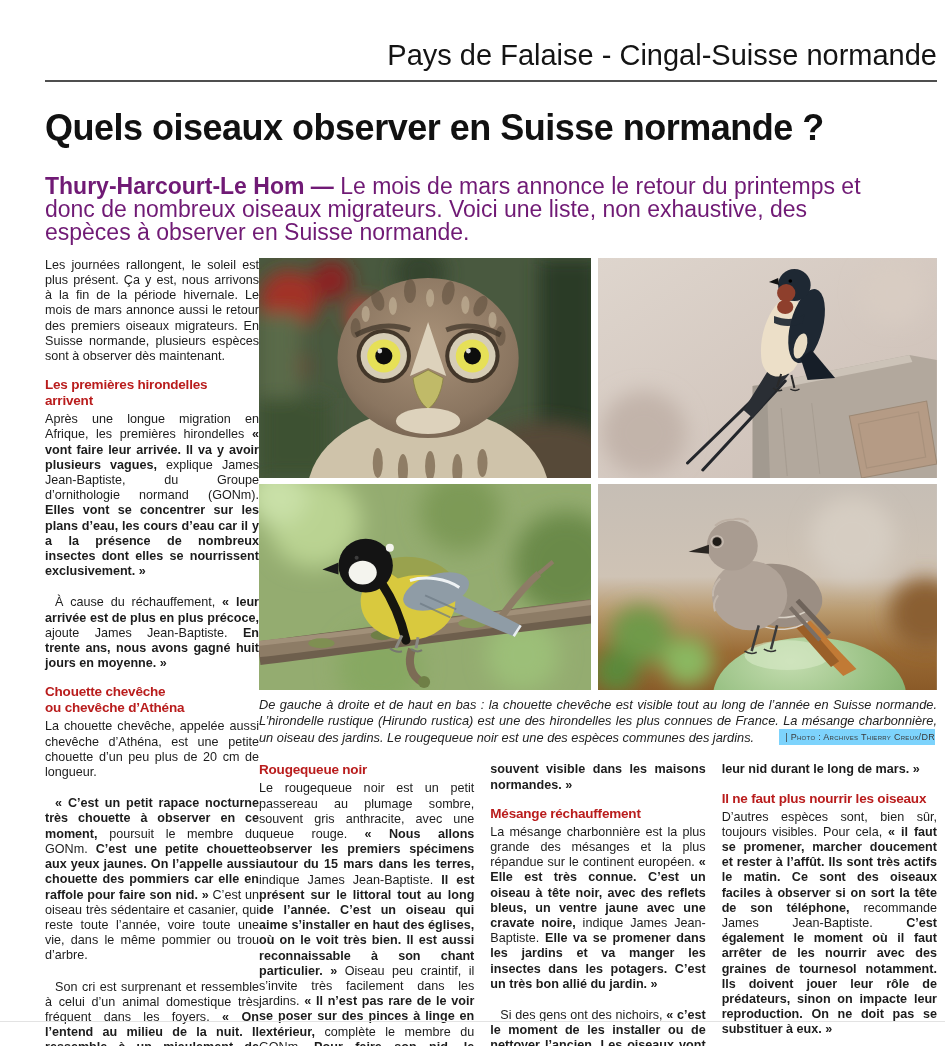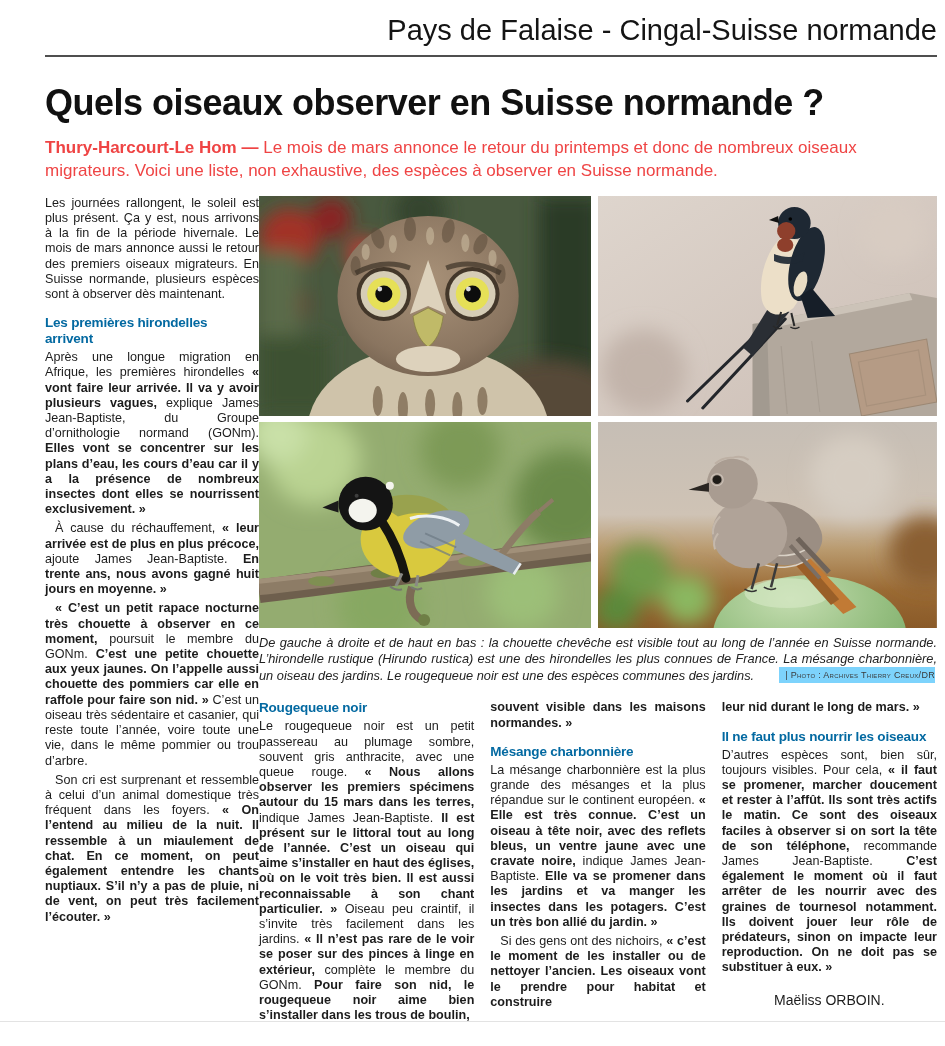--- a/index.html
+++ b/index.html
@@ -8,55 +8,55 @@
     width:945px;height:1046px;
     background:#fff;
     overflow:hidden;
     font-family:"Liberation Sans","DejaVu Sans",sans-serif;
     color:#1c1c1c;
     box-sizing:border-box;
     padding:0 8px 0 45px;
   }
   
   .masthead{
-    height:57px;
+    height:82px;
     display:flex;align-items:flex-end;justify-content:flex-end;
     border-bottom:2px solid #4f4f4f;
     box-sizing:border-box;
     padding-bottom:10px;
   }
   .masthead-title{
     font-size:29px;line-height:1;color:#141414;letter-spacing:0;
   }
   
   .headline{
     margin:27px 0 12px 0;
     font-size:36px;line-height:1.05;font-weight:bold;letter-spacing:-0.5px;color:#111;
   }
   .lead{
-    margin:14px 0 0 0;max-width:830px;
-    font-size:17px;line-height:23px;color:#ef4444;
+    margin:28px 0 0 0;max-width:830px;
+    font-size:23px;line-height:23px;color:#701a75;
   }
   .lead-loc{font-weight:bold;}
   
   .main{margin-top:14px;display:flex;align-items:flex-start;}
   .col-left{width:214px;flex:0 0 214px;}
   .col-right{flex:1 1 auto;min-width:0;}
   
   .para{
     margin:0;
     font-size:12.6px;line-height:15.2px;
     text-align:justify;
   }
-  .para + .para{margin-top:4px;}
+  .para + .para{margin-top:16px;}
   .indent{text-indent:10px;}
   .run-b{font-weight:bold;}
   .subhead{
     margin:13px 0 3px 0;
-    font-size:13.5px;line-height:16px;font-weight:bold;color:#0369a1;
+    font-size:13.5px;line-height:16px;font-weight:bold;color:#b91c1c;
     letter-spacing:-0.2px;
     white-space:pre;
   }
   .col-left > :first-child,.bcol > :first-child{margin-top:0;}
   
   .photo-grid{
     display:grid;
     grid-template-columns:1fr 1.02fr;
     grid-template-rows:220px 206px;
     gap:6px 7px;
@@ -107,20 +107,23 @@
   <p class="lead"><strong class="lead-loc">Thury-Harcourt-Le Hom —</strong><span> Le mois de mars annonce le retour du printemps et donc de nombreux oiseaux migrateurs. Voici une liste, non exhaustive, des espèces à observer en Suisse normande.</span></p>
 
   <div class="main">
 
     <div class="col-left">
       <p class="para"><span class="run-n">Les journées rallongent, le soleil est plus présent. Ça y est, nous arrivons à la fin de la période hivernale. Le mois de mars annonce aussi le retour des premiers oiseaux migrateurs. En Suisse normande, plusieurs espèces sont à observer dès maintenant.</span></p>
       <h3 class="subhead">Les premières hirondelles
 arrivent</h3>
       <p class="para"><span class="run-n">Après une longue migration en Afrique, les premières hirondelles </span><span class="run-b">« vont faire leur arrivée. Il va y avoir plusieurs vagues, </span><span class="run-n">explique James Jean-Baptiste, du Groupe d’ornithologie normand (GONm). </span><span class="run-b">Elles vont se concentrer sur les plans d’eau, les cours d’eau car il y a la présence de nombreux insectes dont elles se nourrissent exclusivement. »</span></p>
       <p class="para indent"><span class="run-n">À cause du réchauffement, </span><span class="run-b">« leur arrivée est de plus en plus précoce, </span><span class="run-n">ajoute James Jean-Baptiste. </span><span class="run-b">En trente ans, nous avons gagné huit jours en moyenne. »</span></p>
+      <h3 class="subhead">Chouette chevêche
+ou chevêche d’Athéna</h3>
+      <p class="para"><span class="run-n">La chouette chevêche, appelée aussi chevêche d’Athéna, est une petite chouette d’un peu plus de 20 cm de longueur.</span></p>
       <p class="para indent"><span class="run-b">« C’est un petit rapace nocturne très chouette à observer en ce moment, </span><span class="run-n">poursuit le membre du GONm. </span><span class="run-b">C’est une petite chouette aux yeux jaunes. On l’appelle aussi chouette des pommiers car elle en raffole pour faire son nid. » </span><span class="run-n">C’est un oiseau très sédentaire et casanier, qui reste toute l’année, voire toute une vie, dans le même pommier ou trou d’arbre.</span></p>
       <p class="para indent"><span class="run-n">Son cri est surprenant et ressemble à celui d’un animal domestique très fréquent dans les foyers. </span><span class="run-b">« On l’entend au milieu de la nuit. Il ressemble à un miaulement de chat. En ce moment, on peut également entendre les chants nuptiaux. S’il n’y a pas de pluie, ni de vent, on peut très facilement l’écouter. »</span></p>
     </div>
 
     <div class="col-right">
 
       <div class="photo-grid">
 
         <figure class="photo" aria-label="chouette chevêche">
           <svg viewBox="0 0 330 220" preserveAspectRatio="none">
@@ -338,21 +341,21 @@
         <span class="credit">| Photo : Archives Thierry Creux/DR</span>
       </div>
 
       <div class="bottom-cols">
         <div class="bcol">
           <h3 class="subhead">Rougequeue noir</h3>
           <p class="para"><span class="run-n">Le rougequeue noir est un petit passereau au plumage sombre, souvent gris anthracite, avec une queue rouge. </span><span class="run-b">« Nous allons observer les premiers spécimens autour du 15 mars dans les terres, </span><span class="run-n">indique James Jean-Baptiste. </span><span class="run-b">Il est présent sur le littoral tout au long de l’année. C’est un oiseau qui aime s’installer en haut des églises, où on le voit très bien. Il est aussi reconnaissable à son chant particulier. » </span><span class="run-n">Oiseau peu craintif, il s’invite très facilement dans les jardins. </span><span class="run-b">« Il n’est pas rare de le voir se poser sur des pinces à linge en extérieur, </span><span class="run-n">complète le membre du GONm. </span><span class="run-b">Pour faire son nid, le rougequeue noir aime bien s’installer dans les trous de boulin,</span></p>
         </div>
         <div class="bcol">
           <p class="para"><span class="run-b">souvent visible dans les maisons normandes. »</span></p>
-          <h3 class="subhead">Mésange charbonnière</h3>
+          <h3 class="subhead">Mésange réchauffement</h3>
           <p class="para"><span class="run-n">La mésange charbonnière est la plus grande des mésanges et la plus répandue sur le continent européen. </span><span class="run-b">« Elle est très connue. C’est un oiseau à tête noir, avec des reflets bleus, un ventre jaune avec une cravate noire, </span><span class="run-n">indique James Jean-Baptiste. </span><span class="run-b">Elle va se promener dans les jardins et va manger les insectes dans les potagers. C’est un très bon allié du jardin. »</span></p>
           <p class="para indent"><span class="run-n">Si des gens ont des nichoirs, </span><span class="run-b">« c’est le moment de les installer ou de nettoyer l’ancien. Les oiseaux vont le prendre pour habitat et construire</span></p>
         </div>
         <div class="bcol">
           <p class="para"><span class="run-b">leur nid durant le long de mars. »</span></p>
           <h3 class="subhead">Il ne faut plus nourrir les oiseaux</h3>
           <p class="para"><span class="run-n">D’autres espèces sont, bien sûr, toujours visibles. Pour cela, </span><span class="run-b">« il faut se promener, marcher doucement et rester à l’affût. Ils sont très actifs le matin. Ce sont des oiseaux faciles à observer si on sort la tête de son téléphone, </span><span class="run-n">recommande James Jean-Baptiste. </span><span class="run-b">C’est également le moment où il faut arrêter de les nourrir avec des graines de tournesol notamment. Ils doivent jouer leur rôle de prédateurs, sinon on impacte leur reproduction. On ne doit pas se substituer à eux. »</span></p>
           <p class="byline">Maëliss ORBOIN.</p>
         </div>
       </div>

